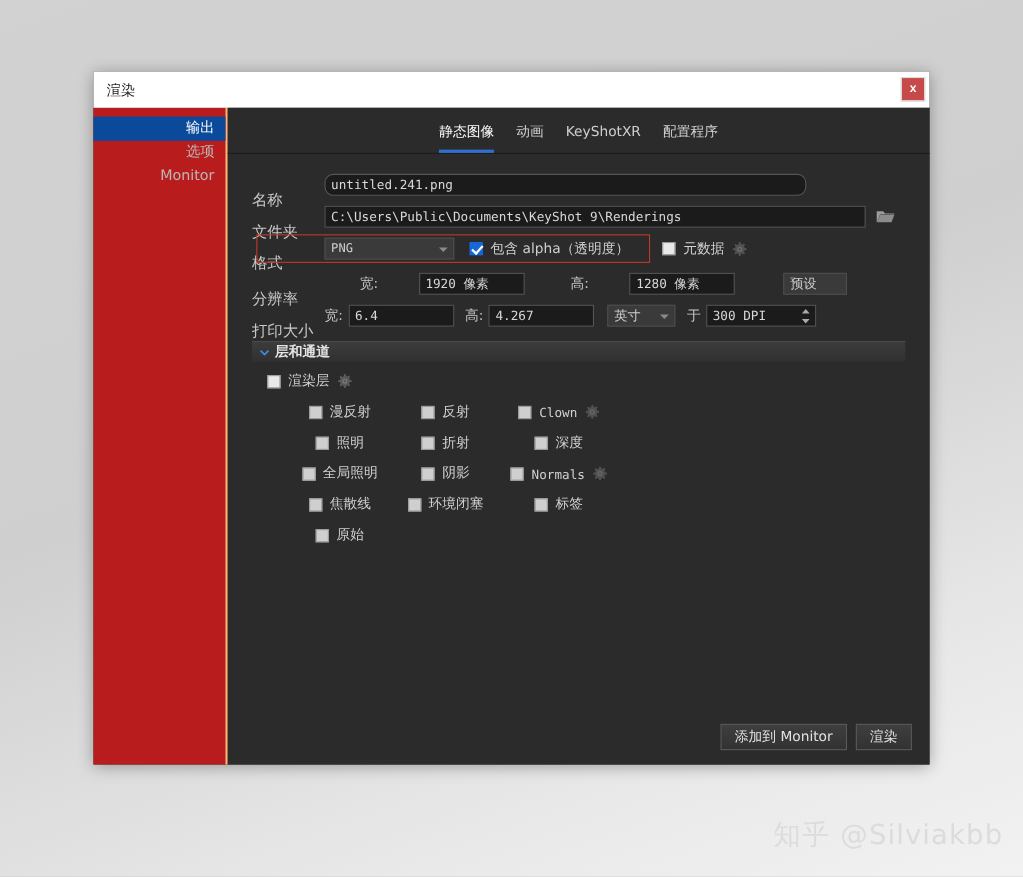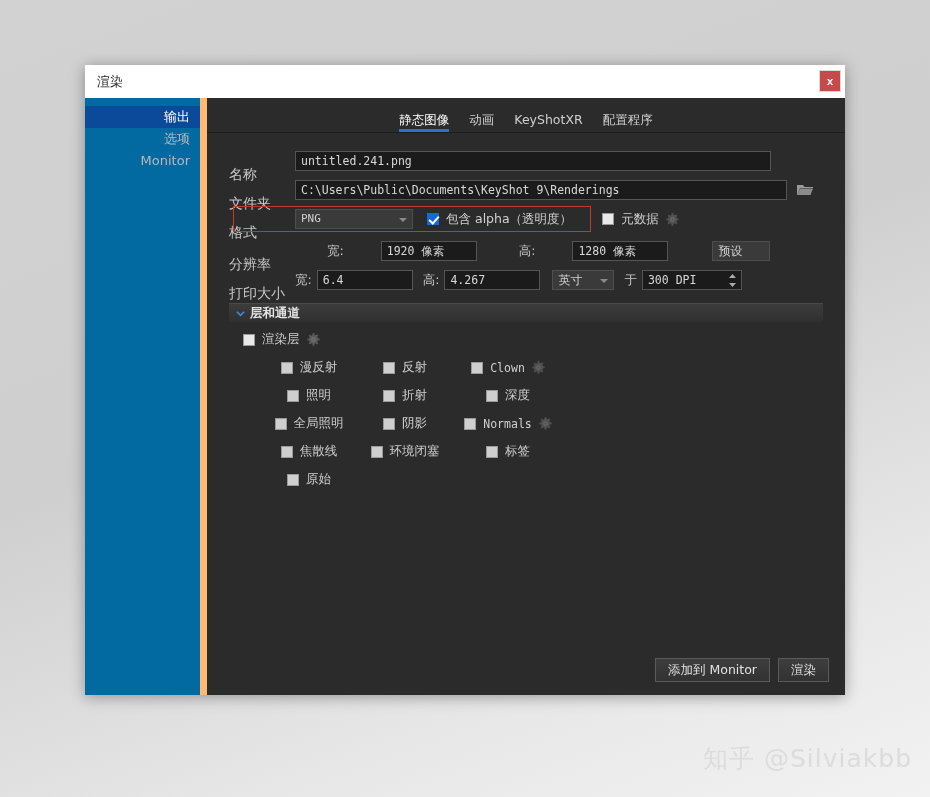--- a/index.html
+++ b/index.html
@@ -31,39 +31,39 @@
     background:#c74a4a; border:1px solid #d9d9d9;
     color:#fff; font-size:11px; font-weight:bold;
     display:flex; align-items:center; justify-content:center;
     cursor:pointer; font-family:"Liberation Sans",sans-serif;
   }
 
   #body { display:flex; height:597px; }
 
   
   #sidebar {
-    width:122px; background:#0369a1; border-right:7px solid #fdba74;
+    width:122px; background:#b91c1c; border-right:2px solid #fdba74;
     padding-top:8px; flex-shrink:0;
   }
   .side-item {
     height:22px; line-height:22px; text-align:right; padding-right:10px;
     font-size:13px; color:#b9b9b9; cursor:pointer;
     font-family:"DejaVu Sans","Liberation Sans",sans-serif;
   }
   .side-item.sel { background:#0b4a9b; color:#ffffff; }
 
   
   #content { flex:1; background:#2b2b2b; position:relative; }
 
   #tabs {
     display:flex; justify-content:center; gap:20px;
     padding-top:14px; border-bottom:1px solid #1c1c1c;
   }
   .tab {
-    font-size:12.5px; color:#cfcfcf; cursor:pointer;
+    font-size:12.5px; color:#cfcfcf; padding-bottom:7px; cursor:pointer;
     border-bottom:3px solid transparent;
     font-family:"DejaVu Sans","Liberation Sans",sans-serif;
   }
   .tab.act { color:#ffffff; border-bottom-color:#2f6fd0; }
 
   #form { padding:18px 22px 0 22px; position:relative; }
 
   .row { display:flex; align-items:center; margin-bottom:9px; height:20px; }
   .lbl {
     font-size:14px; color:#c8c8c8; flex-shrink:0;
@@ -71,21 +71,21 @@
     margin-top:27px;
   }
   .lbl.w70 { width:66px; }
 
   .tinput {
     background:#1b1b1b; border:1px solid #555; color:#d8d8d8;
     font-size:11.5px; height:20px; line-height:18px; padding:0 5px;
     font-family:"DejaVu Sans Mono","Liberation Mono",monospace;
     white-space:nowrap; overflow:hidden;
   }
-  #name-input  { width:476px; }
+  #name-input  { width:438px;border-radius:8px; }
   #folder-input{ width:492px; }
 
   .folder-ico { margin-left:9px; width:18px; height:16px; cursor:pointer; }
 
   
   .sel-box {
     background:#3a3a3a; border:1px solid #4e4e4e; color:#cfcfcf;
     height:20px; font-size:11px; line-height:18px; padding:0 5px;
     position:relative; cursor:pointer;
     font-family:"DejaVu Sans Mono","Liberation Mono",monospace;

